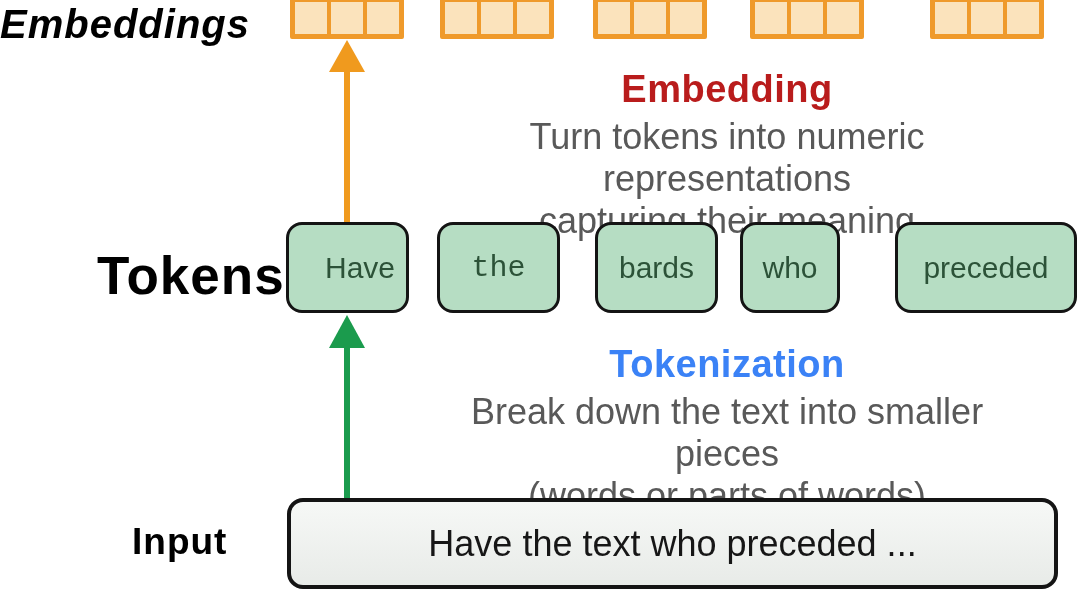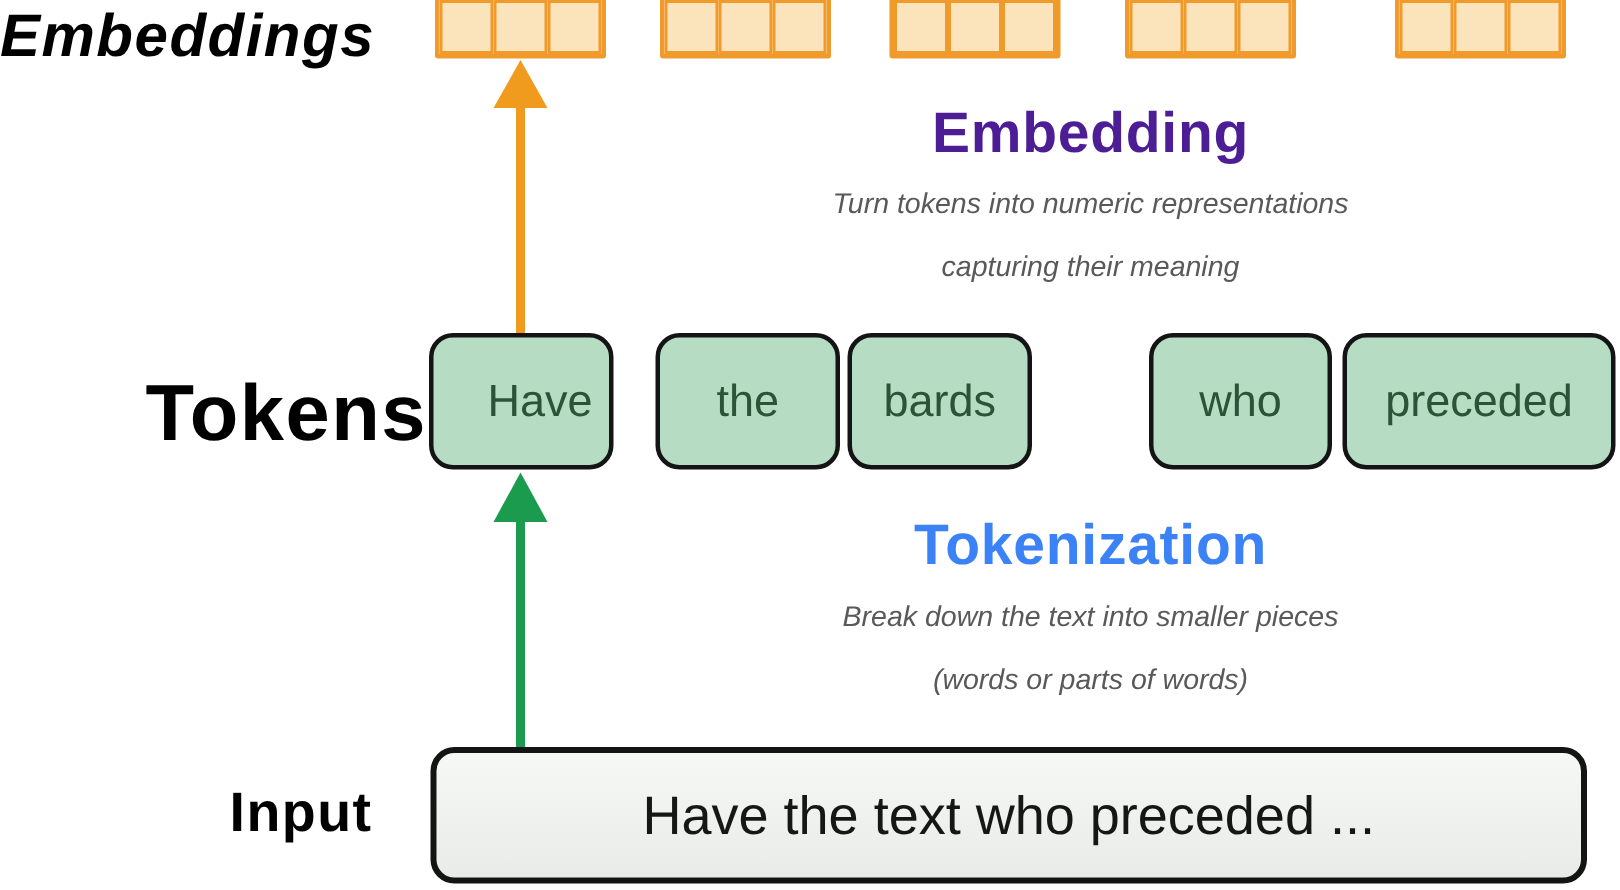--- a/index.html
+++ b/index.html
@@ -15,21 +15,21 @@
 
   
   .row-label {
     position: absolute;
     font-weight: 700;
     color: #000000;
     white-space: nowrap;
   }
   .row-label.embeddings { left: 0px;  top: 2px;   font-size: 40px; letter-spacing: 1px; font-style: italic; }
   .row-label.tokens     { left: 97px; top: 245px; font-size: 53px; letter-spacing: 1px; }
-  .row-label.input      { left: 132px; top: 521px; font-size: 37px; letter-spacing: 1px; margin-left: 21px; }
+  .row-label.input      { left: 132px; top: 521px; font-size: 37px; letter-spacing: 1px; }
 
   
   .evec {
     position: absolute;
     top: -3px;
     width: 114px;
     height: 42px;
     border: 3px solid #EF9A2B;
     border-radius: 2px;
     display: flex;
@@ -54,23 +54,23 @@
     background: #B6DDC3;
     border: 3px solid #141414;
     border-radius: 16px;
     display: flex;
     align-items: center;
     justify-content: center;
     font-size: 30px;
     color: #2C5238;
   }
   .token.t1 { left: 286px; width: 123px; padding-left: 25px; }
-  .token.t2 { left: 437px; width: 123px; }
-  .token.t3 { left: 565px; width: 123px; }
-  .token.t4 { left: 740px; width: 122px; margin-left: 26px; }
+  .token.t2 { left: 437px; width: 123px; font-family: Liberation Mono, monospace; }
+  .token.t3 { left: 595px; width: 123px; }
+  .token.t4 { left: 740px; width: 100px; }
   .token.t5 { left: 895px; width: 182px; }
 
   
   .arrow-line {
     position: absolute;
     width: 6px;
   }
   .arrow-head {
     position: absolute;
     width: 0;
@@ -92,27 +92,26 @@
   }
   .step.embedding    { top: 66px; }
   .step.tokenization { top: 341px; }
   .step .step-title {
     font-size: 38px;
     font-weight: 700;
     letter-spacing: 0.5px;
     line-height: 46px;
     margin-bottom: 4px;
   }
-  .step.embedding .step-title    { color: #4c1d95; }
+  .step.embedding .step-title    { color: #b91c1c; }
   .step.tokenization .step-title { color: #3b82f6; }
   .step .step-desc {
-    font-size: 19px;
+    font-size: 36px;
     color: #595959;
     line-height: 42px;
-    font-style: italic;
   }
 
   
   .input-box {
     position: absolute;
     left: 287px;
     top: 498px;
     width: 771px;
     height: 91px;
     background: linear-gradient(180deg, #f6f8f6 0%, #e8ebe8 100%);

